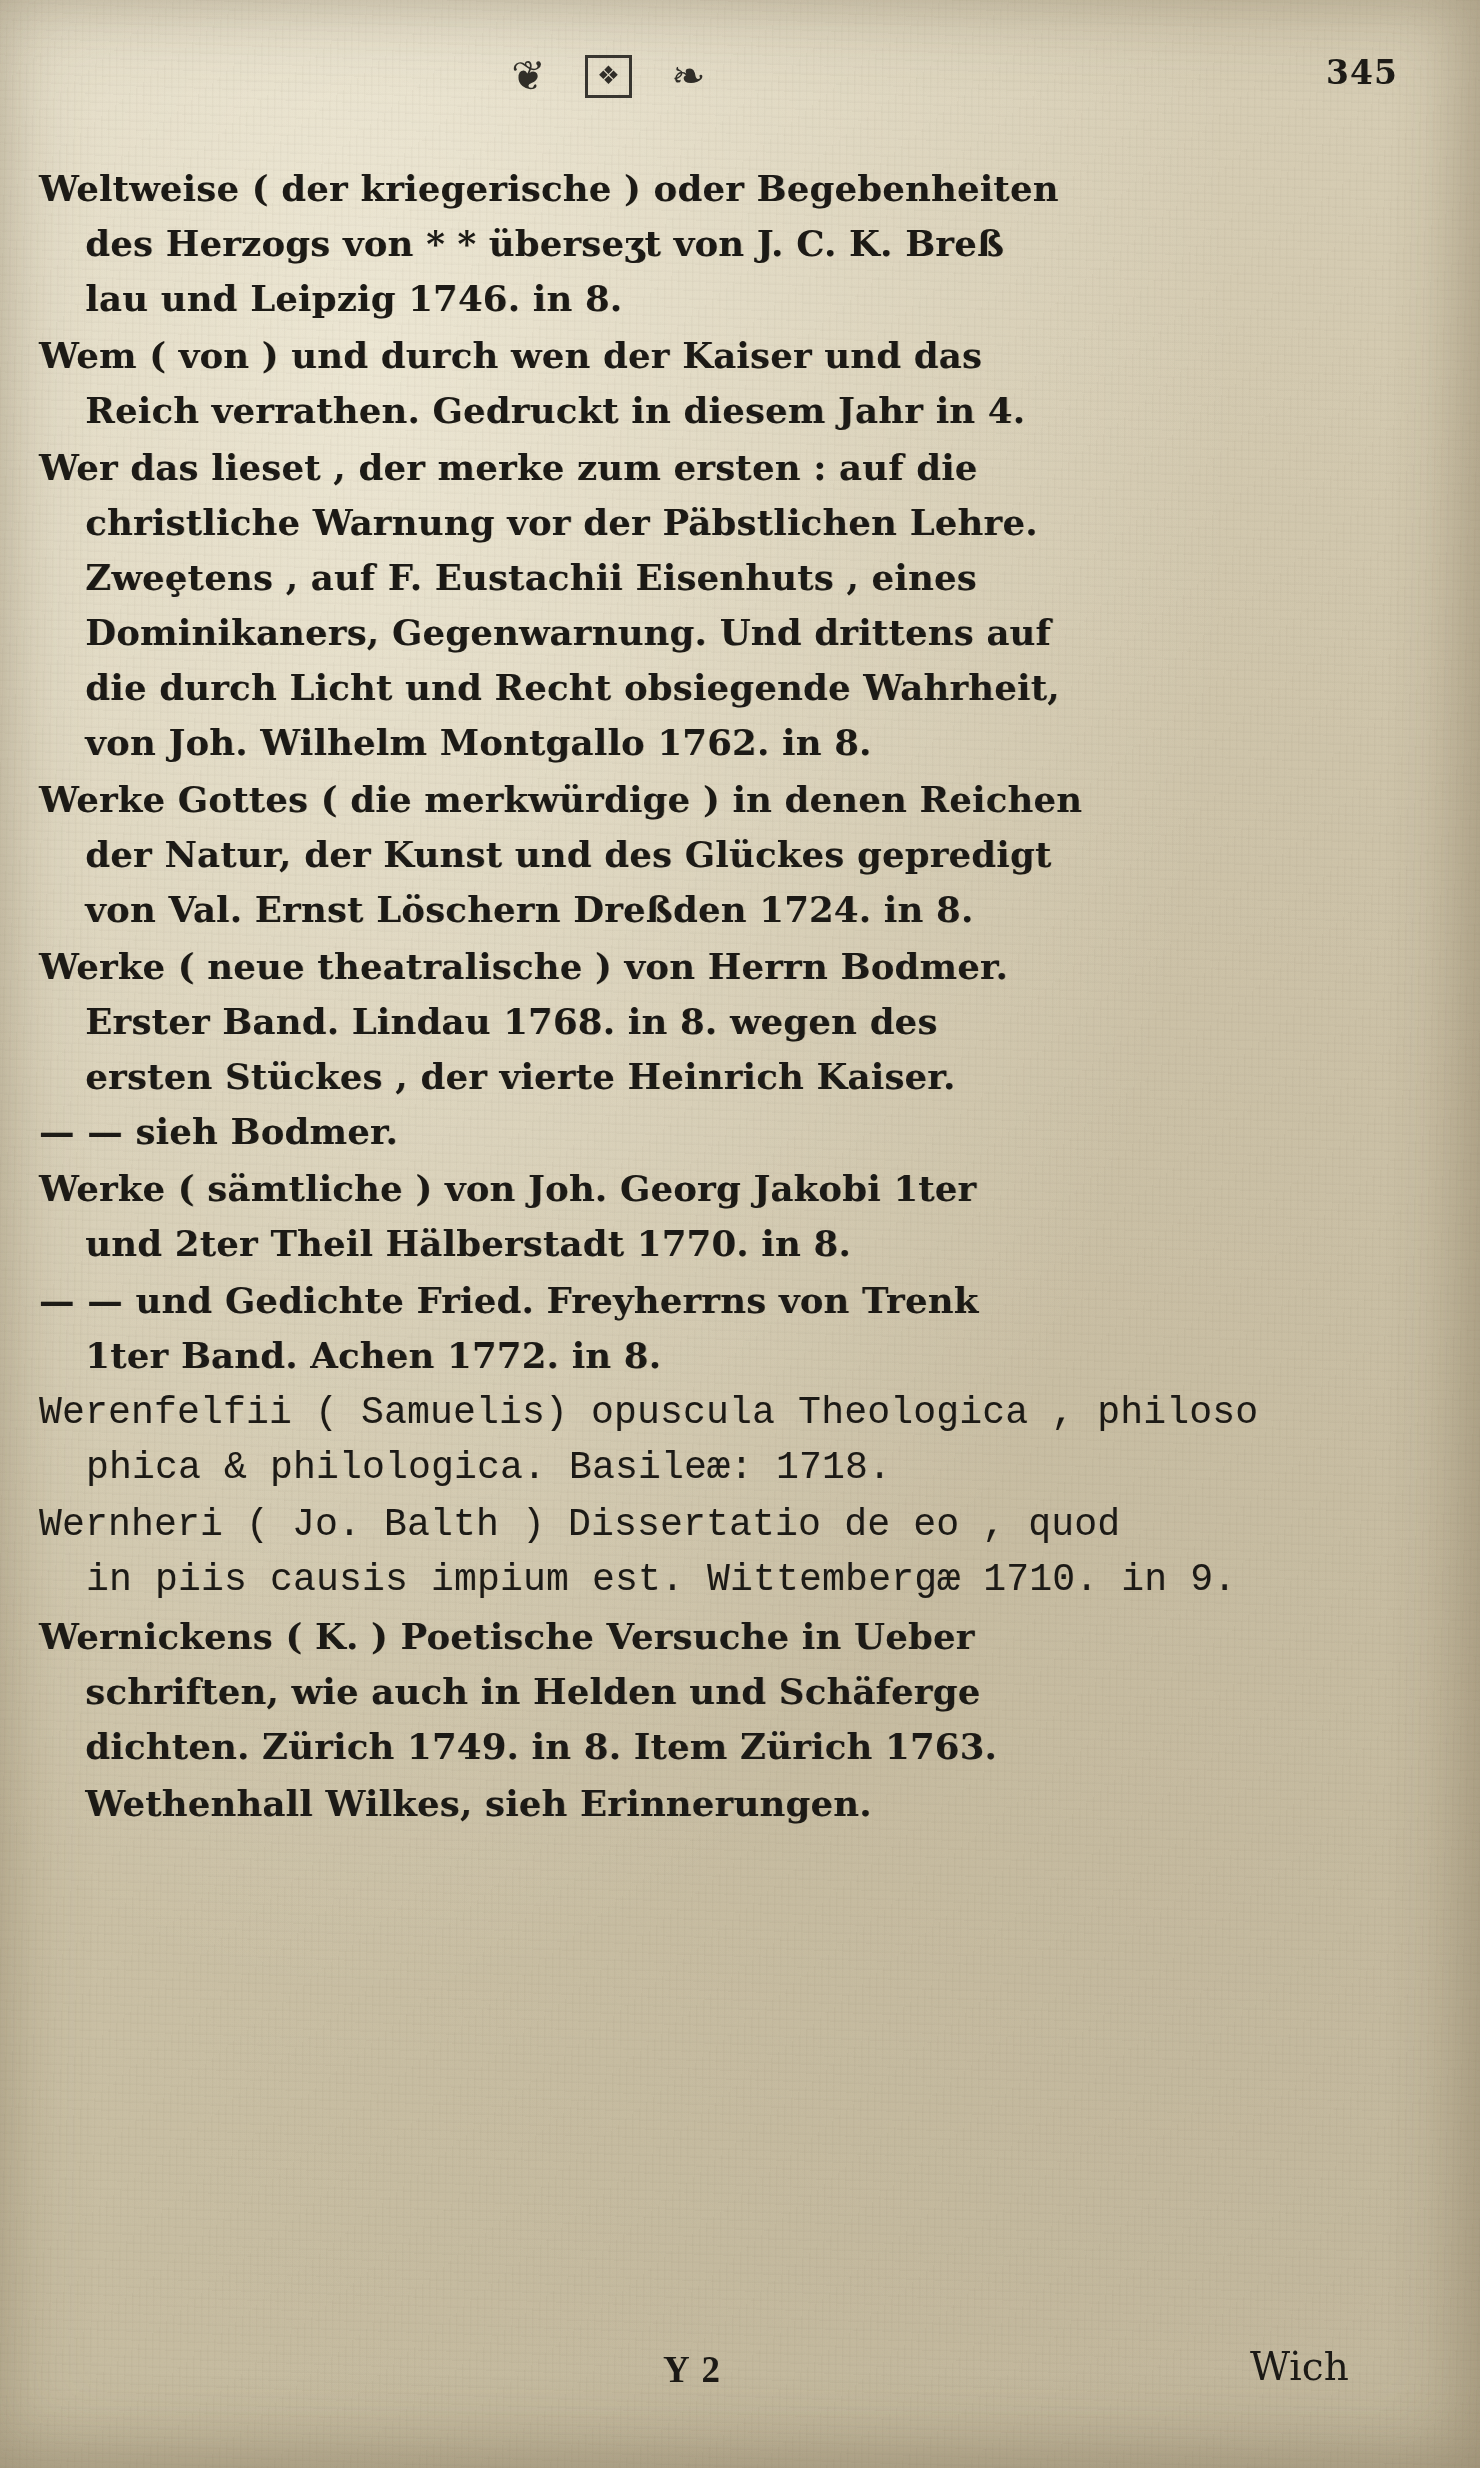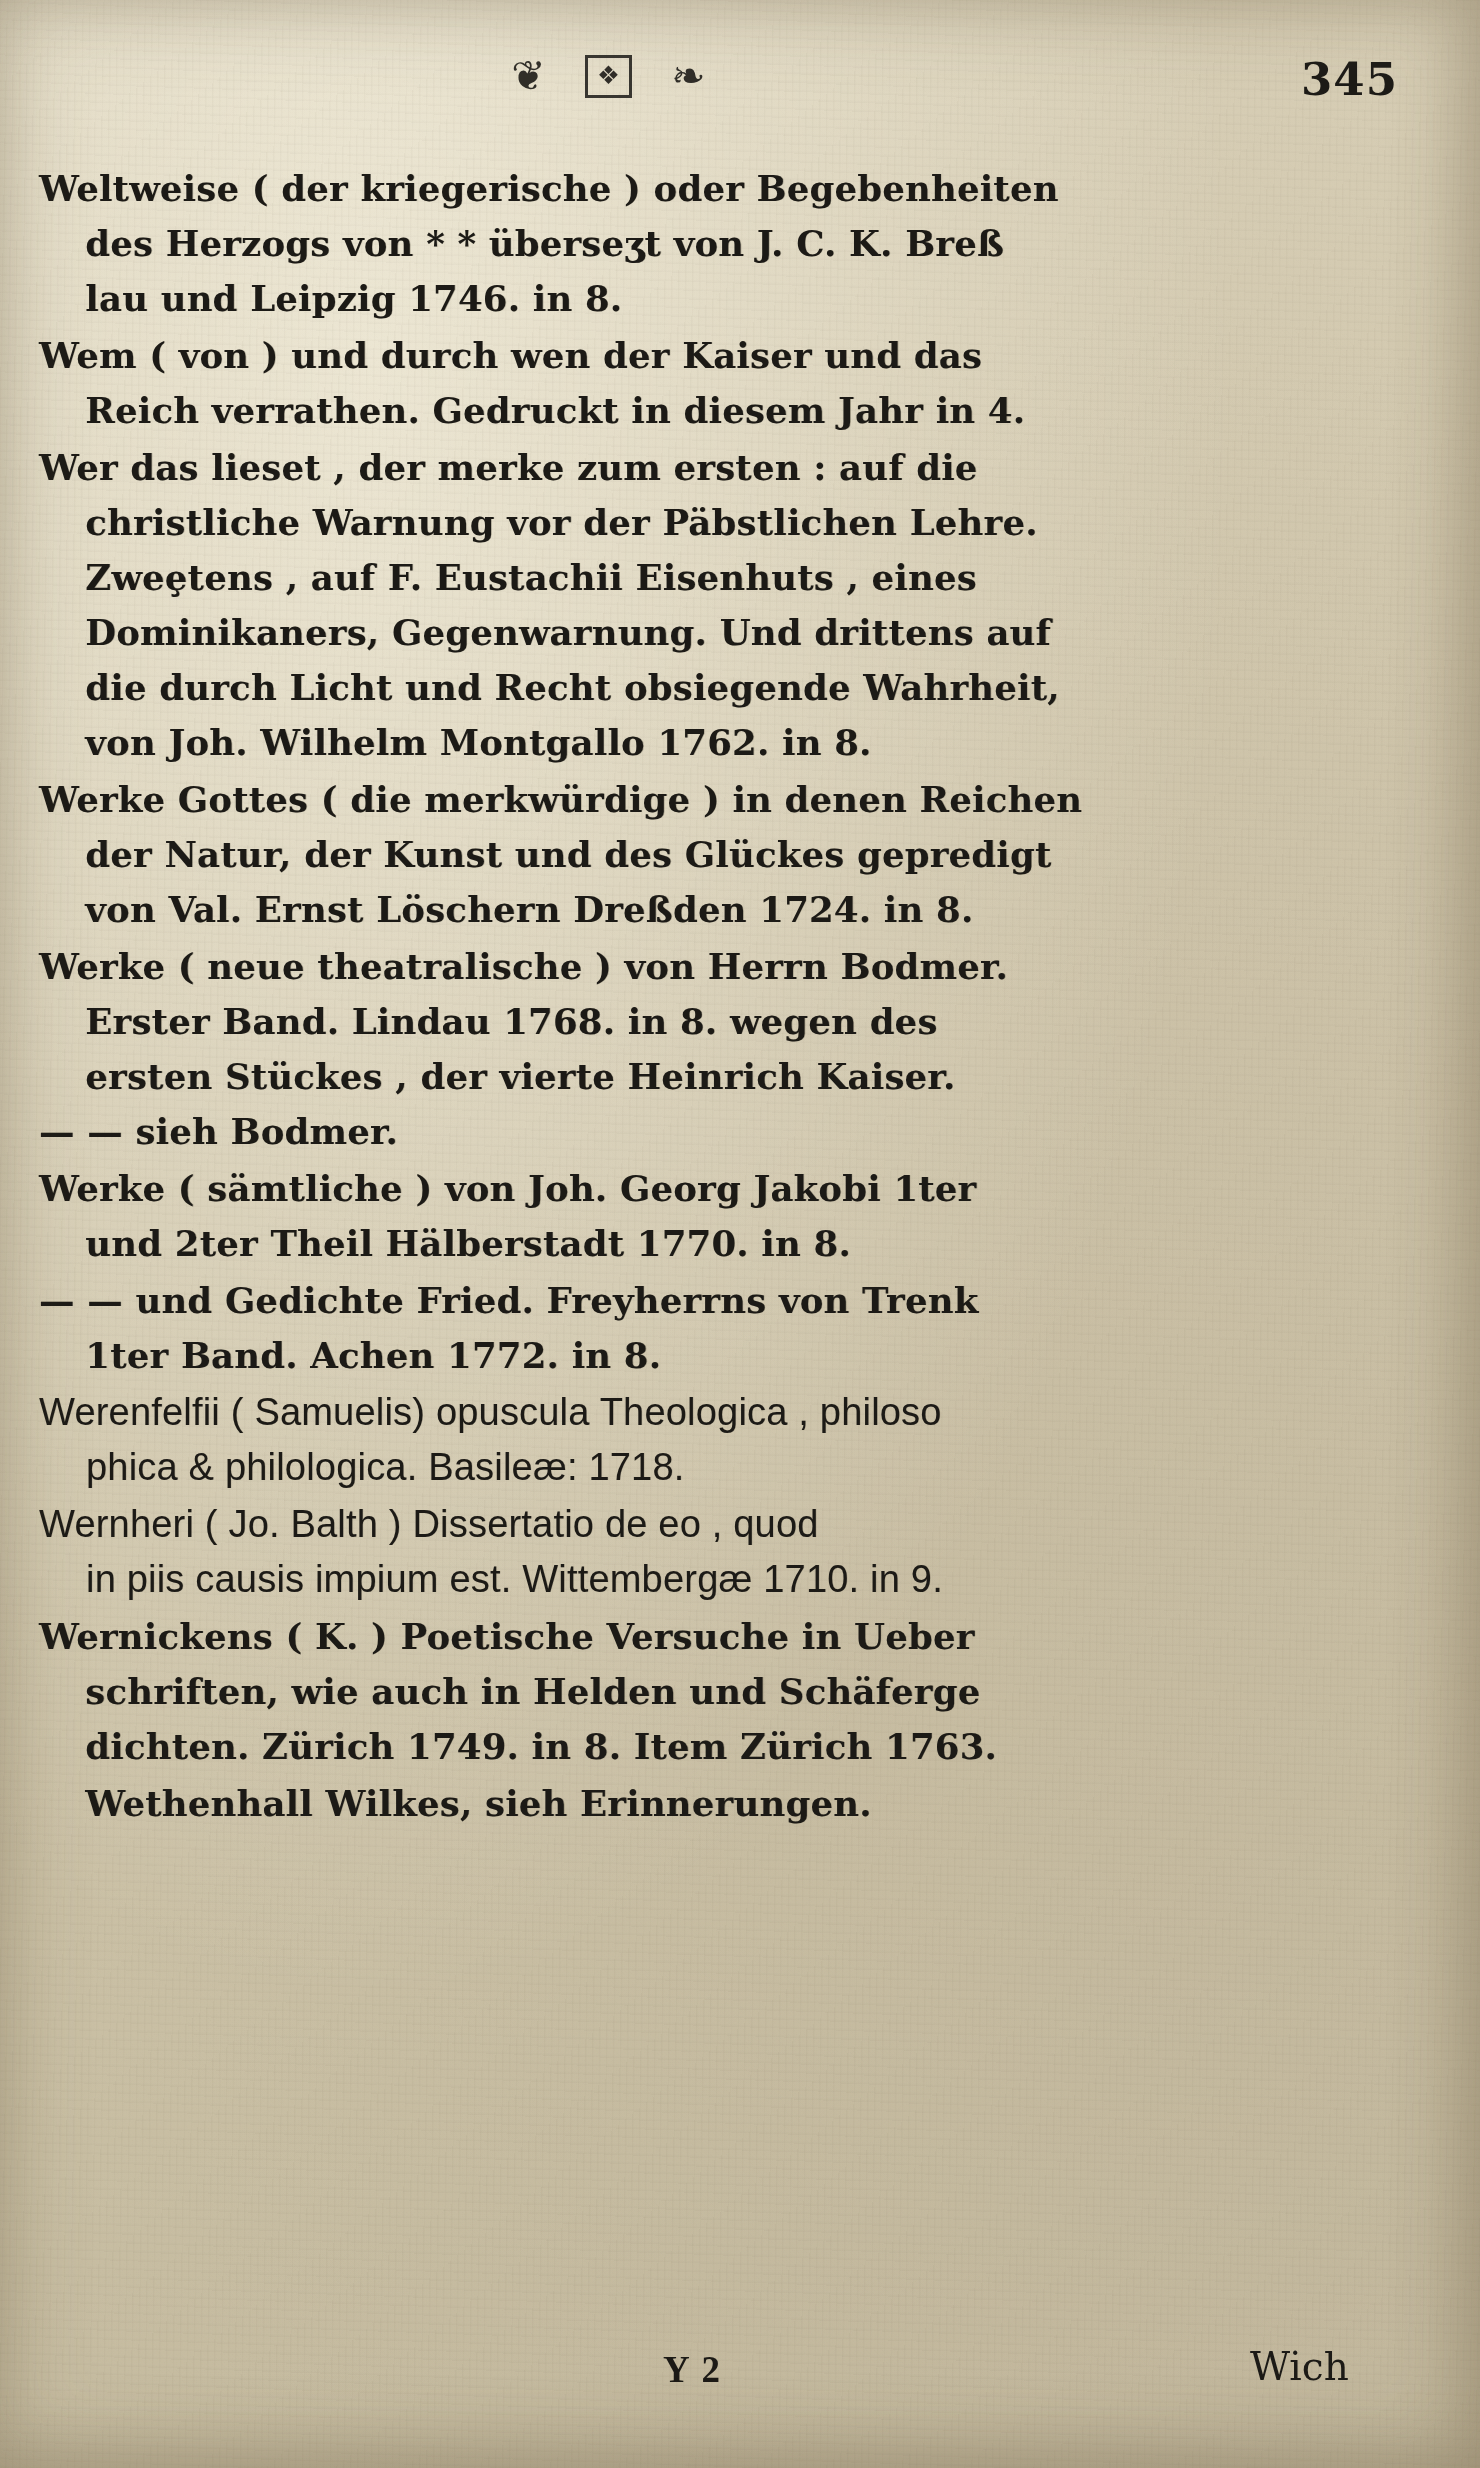--- a/index.html
+++ b/index.html
@@ -72,21 +72,21 @@
     border: 3.9px solid #2a2824;
     font-size: 25.5px;
     line-height: 35px;
     box-sizing: border-box;
   }
   .folio {
     position: absolute;
     right: 82px;
     top: 5.9px;
     font-family: "DejaVu Serif", serif;
-    font-size: 45px;
+    font-size: 33px;
     font-weight: 700;
     color: #1d1b17;
     letter-spacing: 1px;
   }
 
   
   .column {
     position: absolute;
     top: 161px;
     left: 39px;
@@ -106,21 +106,21 @@
   
   .fr {
     font-family: "DejaVu Serif", serif;
     font-weight: 700;
     font-size: 36px;
     transform: scaleX(0.985);
     transform-origin: left center;
   }
   
   .rm {
-    font-family: Liberation Sans, sans-serif;
+    font-family: Liberation Mono, monospace;
     font-weight: 400;
     font-size: 38px;
     text-shadow: 0.5px 0.3px 0 rgba(60,52,38,0.22);
   }
   .indent0 { padding-left: 0; }
   .indent1 { padding-left: 47px; }
 
   
   .footer {
     position: absolute;

